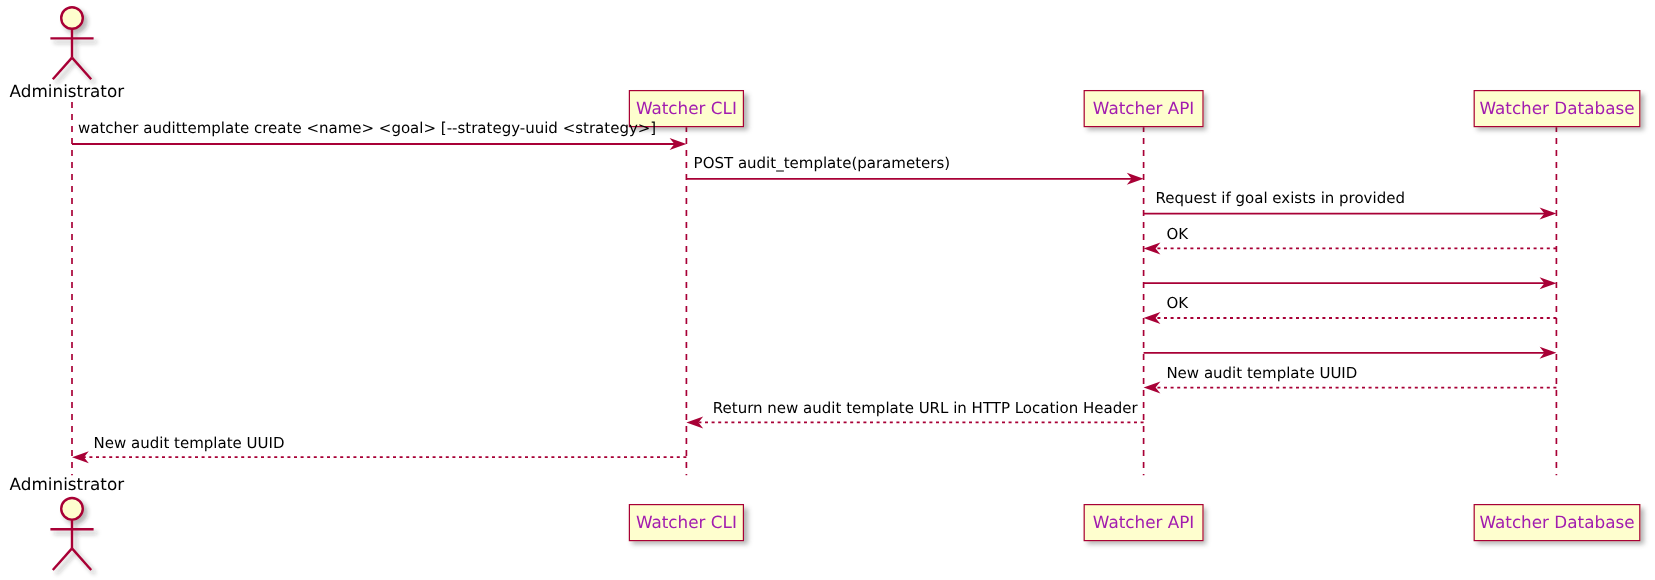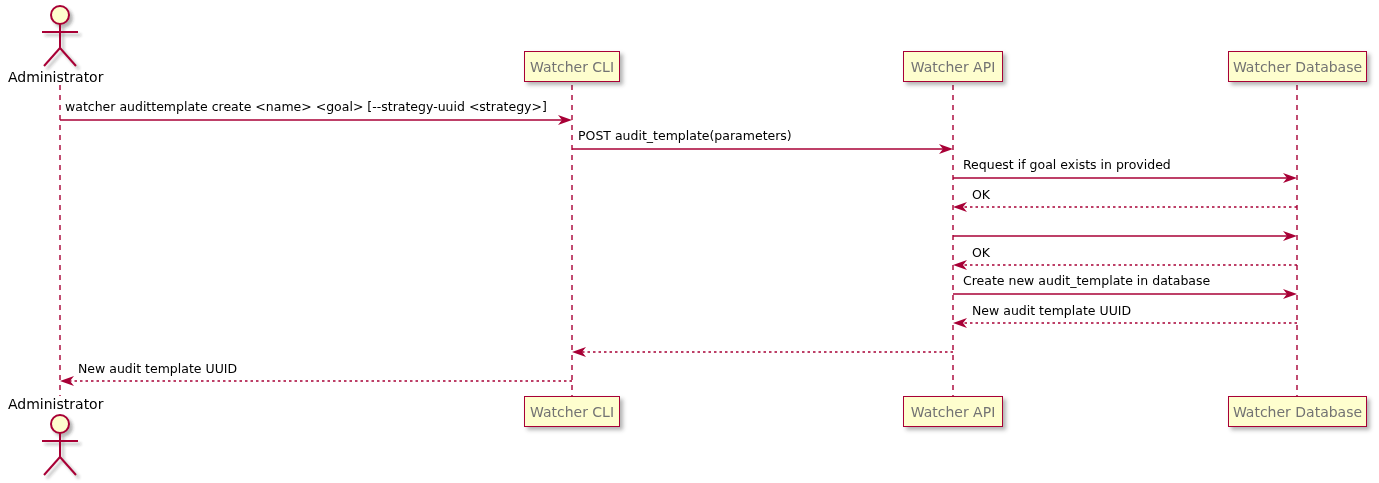--- a/index.html
+++ b/index.html
@@ -27,23 +27,24 @@
   .pbox {
     position: absolute;
     box-sizing: border-box;
     background: #FEFECE;
     border: 1.5px solid #A80036;
     box-shadow: 3px 3px 4px rgba(40,40,40,0.35);
     display: flex;
     align-items: center;
     justify-content: center;
     font-size: 14px;
-    color: #737373;
+    color: #a21caf;
     white-space: nowrap;
     line-height: 1;
+    margin-top: 24px;
   }
   .actor-label {
     position: absolute;
     font-size: 14px;
     color: #000000;
     white-space: nowrap;
     line-height: 1;
     text-align: center;
   }
   .msg-label {
@@ -164,20 +165,20 @@
 
   <div class="msg-label" style="left:65px; top:101px;">watcher audittemplate create &lt;name&gt; &lt;goal&gt; [--strategy-uuid &lt;strategy&gt;]</div>
 
   <div class="msg-label" style="left:963px; top:159px;">Request if goal exists in provided</div>
 
   <div class="msg-label" style="left:972px; top:189px;">OK</div>
 
 
   <div class="msg-label" style="left:972px; top:247px;">OK</div>
 
-  <div class="msg-label" style="left:963px; top:275px;">Create new audit_template in database</div>
 
   <div class="msg-label" style="left:972px; top:305px;">New audit template UUID</div>
 
+  <div class="msg-label" style="left:594px; top:334px;">Return new audit template URL in HTTP Location Header</div>
 
   <div class="msg-label" style="left:78px; top:363px;">New audit template UUID</div>
 
 </div>
 
 </body></html>

